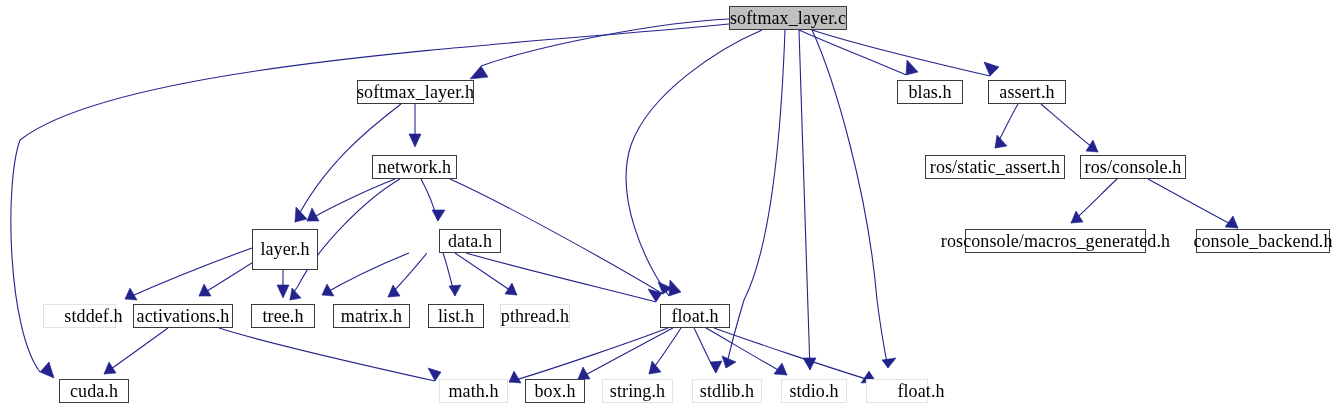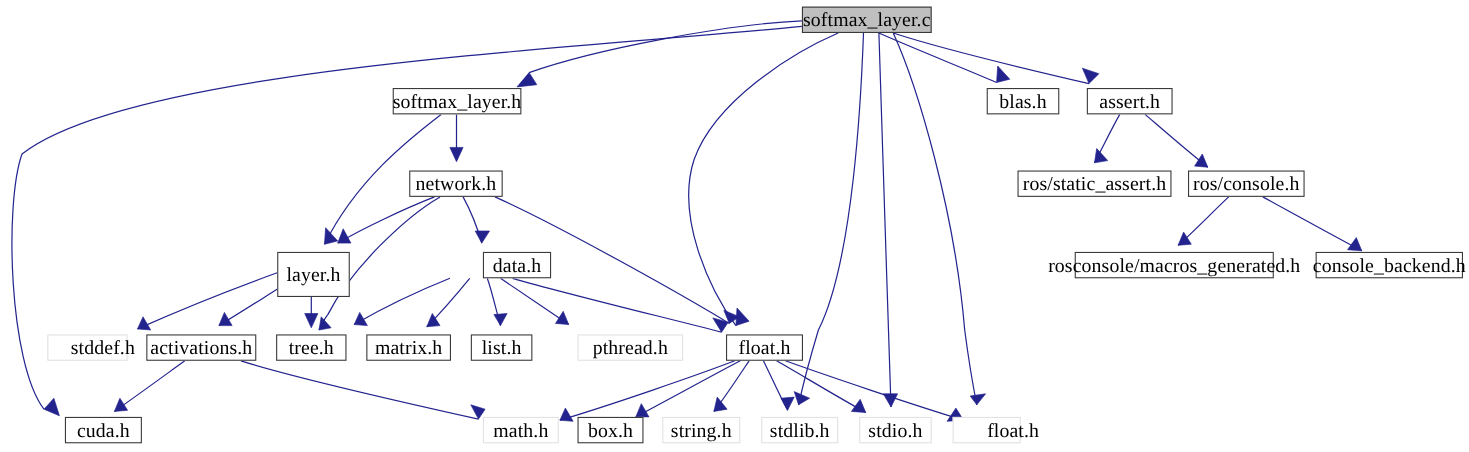--- a/index.html
+++ b/index.html
@@ -159,42 +159,42 @@
       </div>
       <div class="node-box project" style="left: 1080px; top: 155px; width: 106px; height: 24px; align-items: flex-end;">
         <span class="node-label">ros/console.h</span>
       </div>
       <div class="node-box project" style="left: 252px; top: 229px; width: 66px; height: 41px;">
         <span class="node-label">layer.h</span>
       </div>
       <div class="node-box project" style="left: 409px; top: 229px; width: 62px; height: 24px; margin-left: 30px;">
         <span class="node-label">data.h</span>
       </div>
-      <div class="node-box project" style="left: 965px; top: 229px; width: 181px; height: 24px; margin-left: 12px;">
+      <div class="node-box project" style="left: 965px; top: 229px; width: 181px; height: 24px;">
         <span class="node-label">rosconsole/macros_generated.h</span>
       </div>
       <div class="node-box project" style="left: 1196px; top: 229px; width: 134px; height: 24px;">
         <span class="node-label">console_backend.h</span>
       </div>
       <div class="node-box system" style="left: 43px; top: 304px; width: 73px; height: 24px; padding-left: 28px;">
         <span class="node-label">stddef.h</span>
       </div>
       <div class="node-box project" style="left: 133px; top: 304px; width: 100px; height: 24px;">
         <span class="node-label">activations.h</span>
       </div>
       <div class="node-box project" style="left: 251px; top: 304px; width: 64px; height: 24px; justify-content: center;">
         <span class="node-label">tree.h</span>
       </div>
       <div class="node-box project" style="left: 333px; top: 304px; width: 77px; height: 24px;">
         <span class="node-label">matrix.h</span>
       </div>
       <div class="node-box project" style="left: 428px; top: 304px; width: 56px; height: 24px;">
         <span class="node-label">list.h</span>
       </div>
-      <div class="node-box system" style="left: 500px; top: 304px; width: 96px; height: 24px; margin-left: 25px;">
+      <div class="node-box system" style="left: 500px; top: 304px; width: 70px; height: 24px;">
         <span class="node-label">pthread.h</span>
       </div>
       <div class="node-box project" style="left: 660px; top: 304px; width: 70px; height: 24px;">
         <span class="node-label">float.h</span>
       </div>
       <div class="node-box system" style="left: 439px; top: 379px; width: 69px; height: 24px;">
         <span class="node-label">math.h</span>
       </div>
       <div class="node-box project" style="left: 525px; top: 379px; width: 60px; height: 24px;">
         <span class="node-label">box.h</span>

